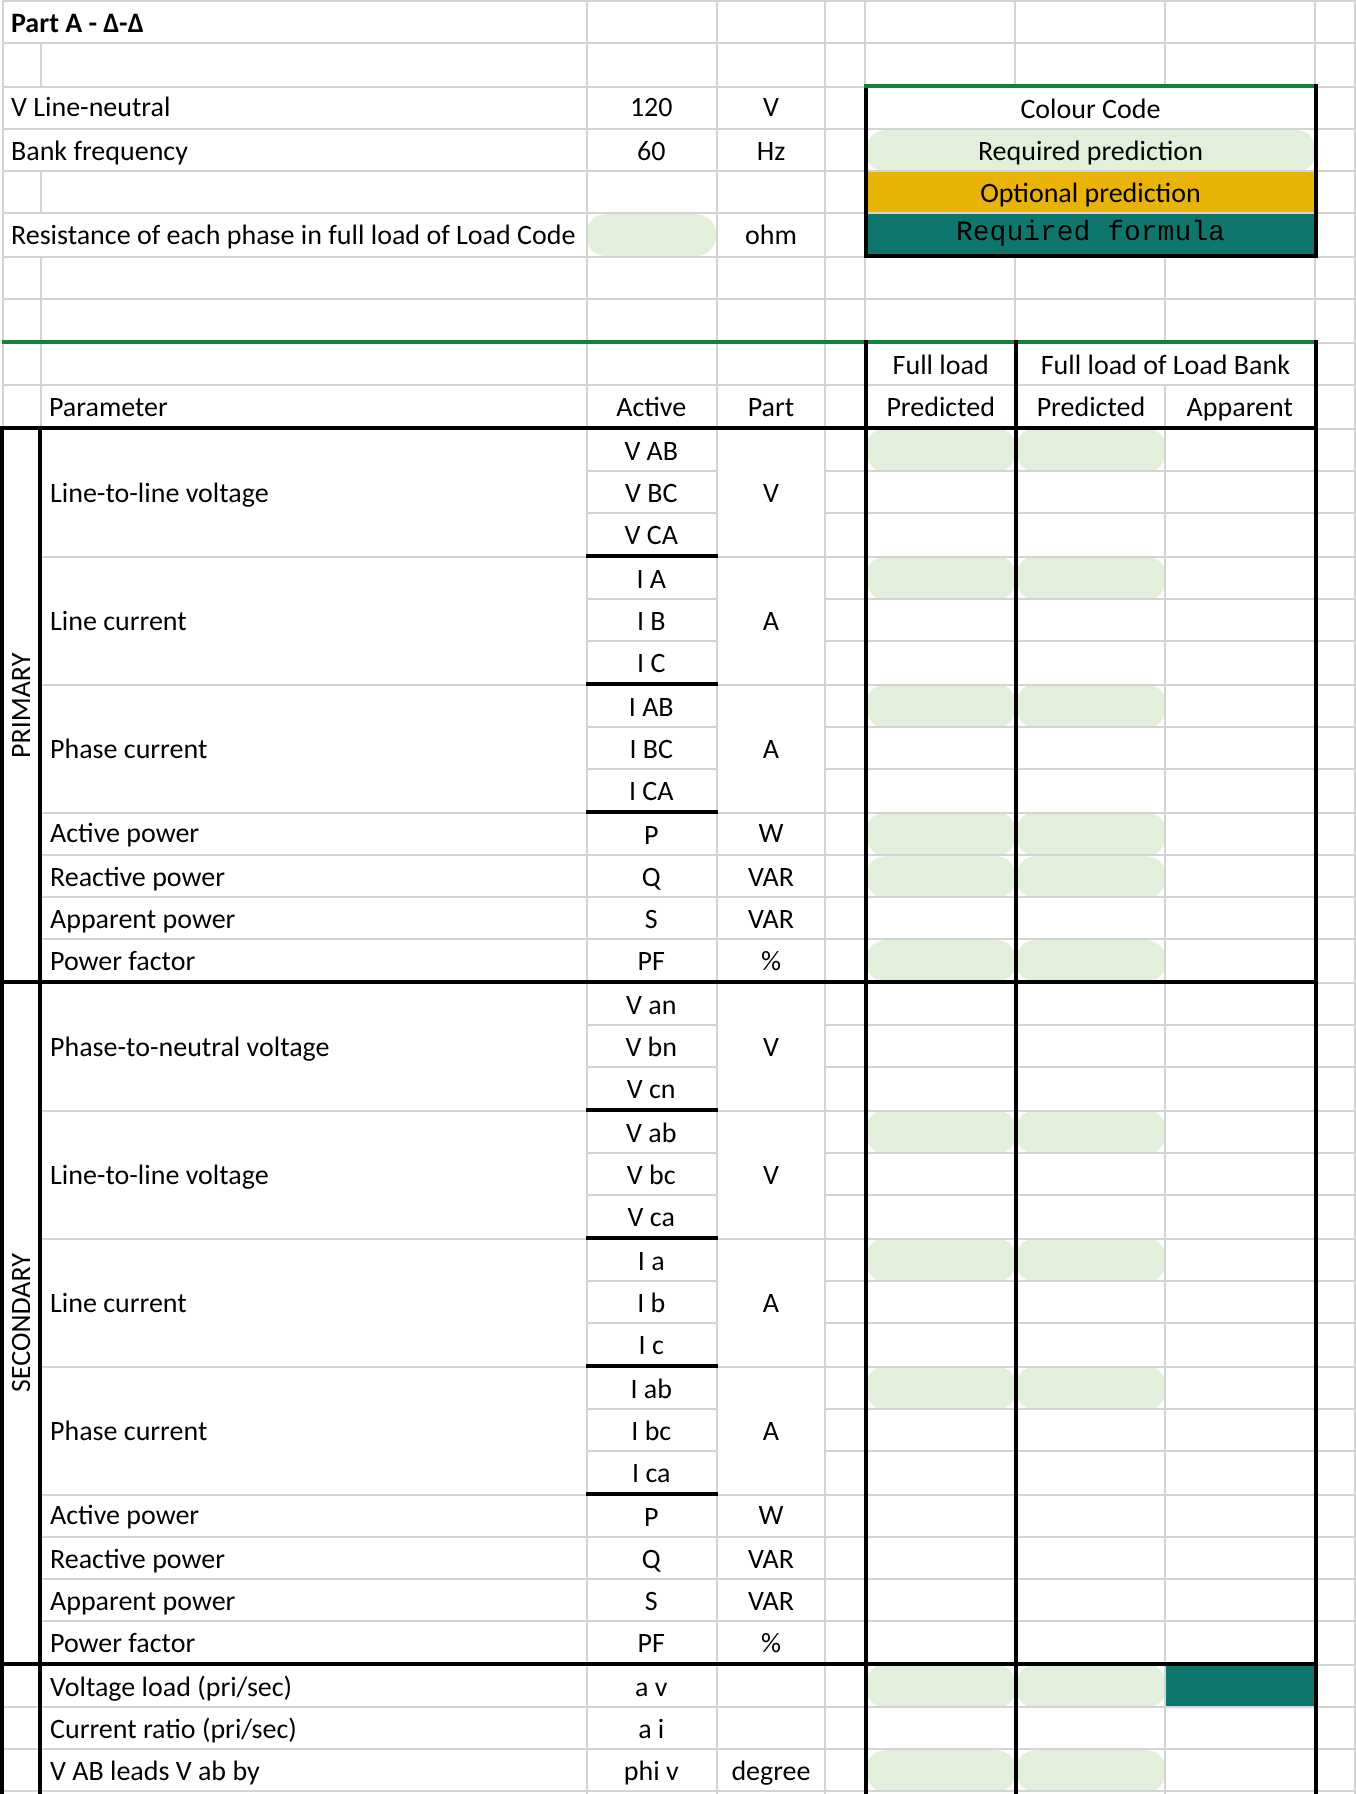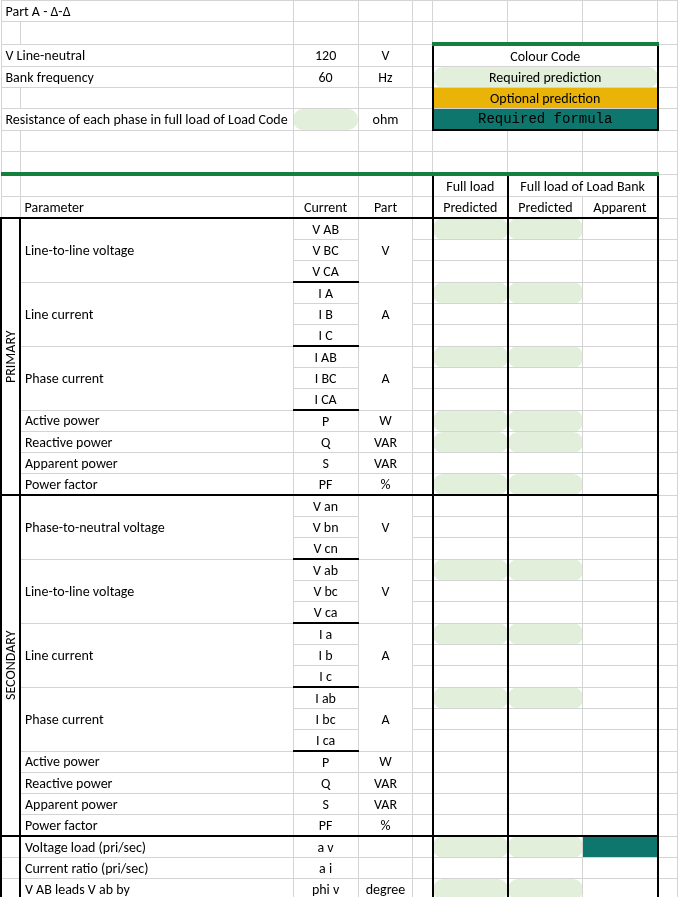--- a/index.html
+++ b/index.html
@@ -13,26 +13,26 @@
     table {
       border-collapse: collapse;
       width: 678px;
     }
     td {
       border: 1px solid #d4d4d4;
       padding: 1px 4px;
       height: 18px;
       vertical-align: middle;
     }
-    .bold { font-weight: normal; }
+    .bold { font-weight: bold; }
     .center { text-align: center; }
     .fill-green-light { background: #e2efda; border-radius: 10px; }
     .fill-green-dark  { background: #eab308; }
     .fill-blue        { background: #0f766e; font-family: Liberation Mono, monospace; }
-    .thick-top    { border-top: 4px solid #15803d; }
+    .thick-top    { border-top: 2px solid #15803d; }
     .thick-bottom { border-bottom: 2px solid #000; }
     .thick-left   { border-left: 2px solid #000; }
     .thick-right  { border-right: 2px solid #000; }
     .vtext {
       writing-mode: vertical-rl;
       transform: rotate(180deg);
       text-align: center;
       vertical-align: middle;
       padding: 0;
     }
@@ -140,21 +140,21 @@
   <td class="thick-top"></td>
   <td class="thick-top"></td>
   <td class="thick-top thick-right"></td>
   <td class="center thick-top thick-right">Full load</td>
   <td colspan="2" class="center thick-top thick-right">Full load of Load Bank</td>
   <td></td>
 </tr>
 <tr>
   <td class="thick-bottom"></td>
   <td class="thick-bottom">Parameter</td>
-  <td class="center thick-bottom">Current</td>
+  <td class="center thick-bottom">Active</td>
   <td class="center thick-bottom">Part</td>
   <td class="thick-bottom thick-right"></td>
   <td class="center thick-bottom thick-right">Predicted</td>
   <td class="center thick-bottom">Predicted</td>
   <td class="center thick-bottom thick-right">Apparent</td>
   <td></td>
 </tr>
 
 <tr>
   <td rowspan="13" class="vtext thick-left thick-right thick-bottom">PRIMARY</td>

